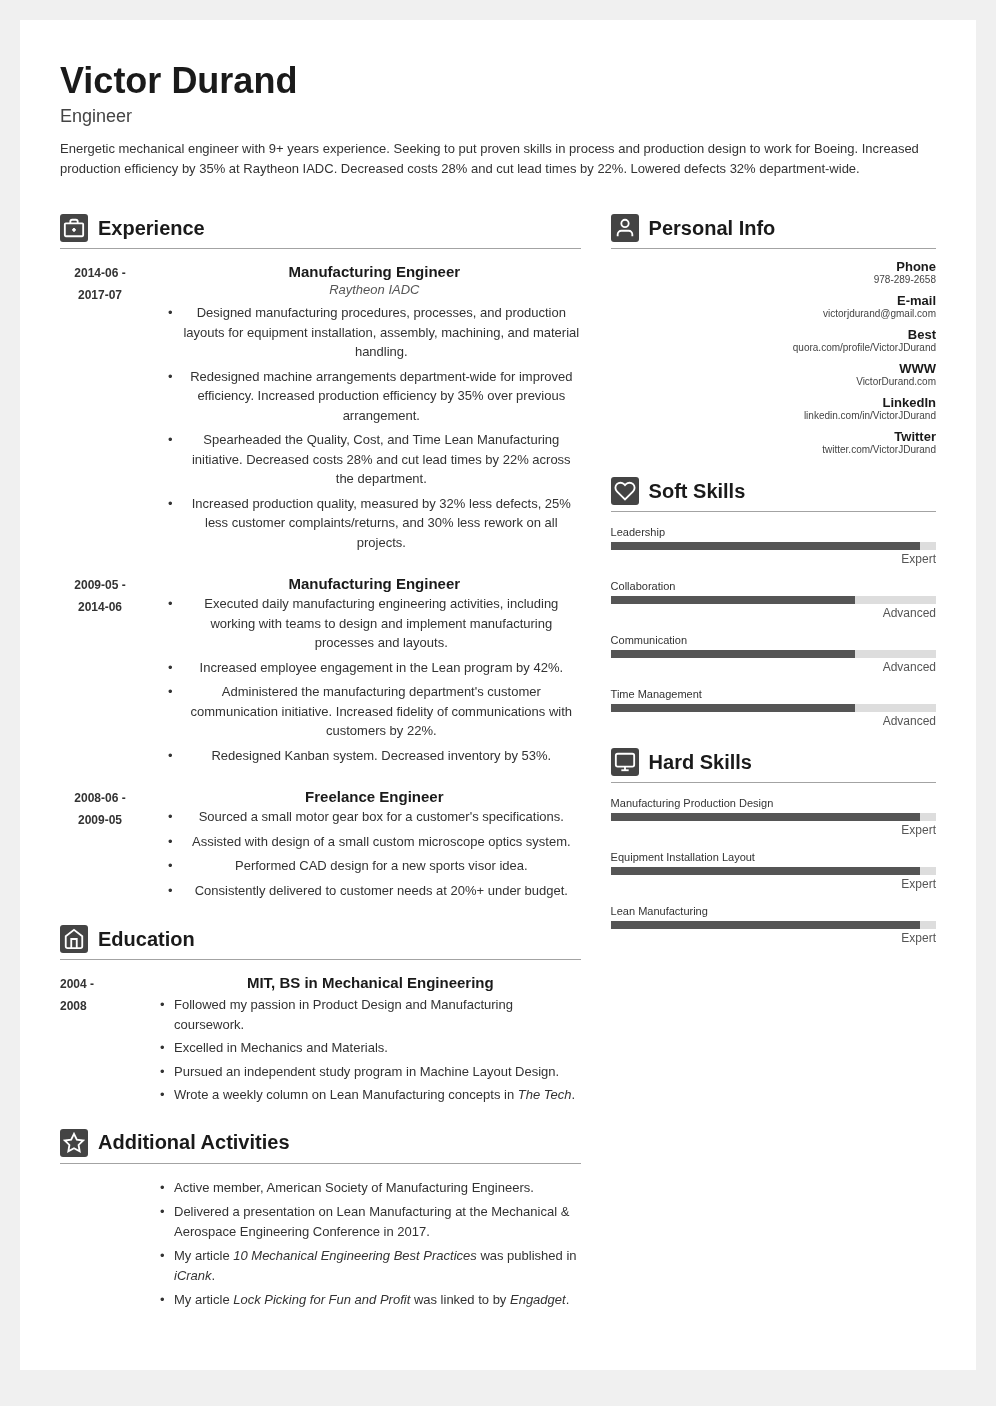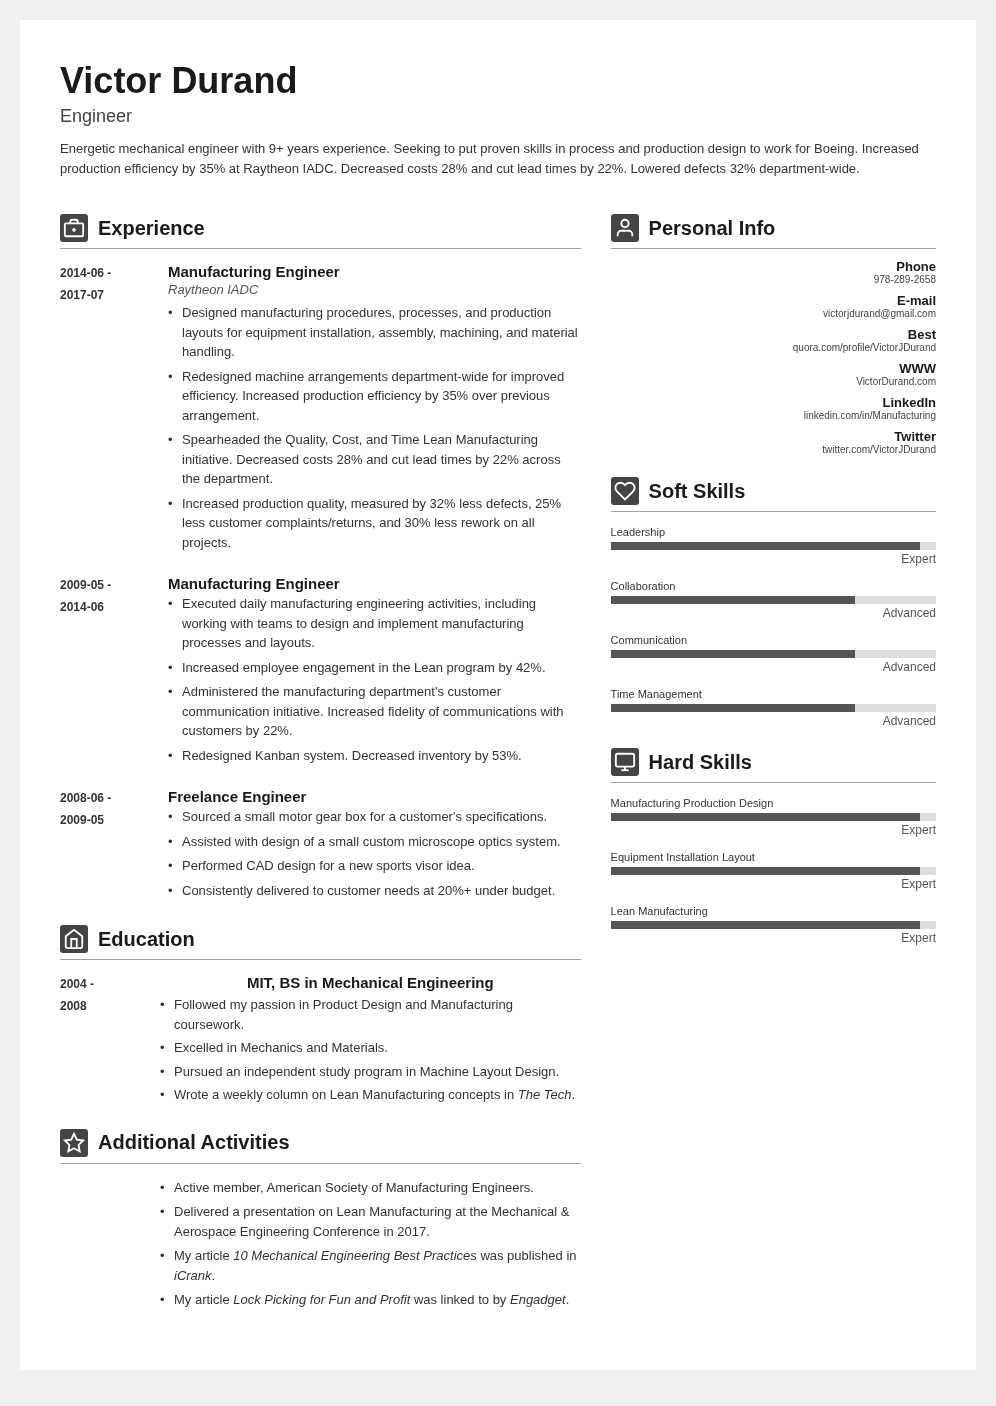--- a/index.html
+++ b/index.html
@@ -77,20 +77,21 @@
       font-size: 20px;
       font-weight: bold;
       color: #1a1a1a;
     }
 
     
     .exp-entry {
       display: flex;
       gap: 28px;
       margin-bottom: 18px;
+      text-align: center;
     }
     .exp-dates {
       min-width: 80px;
       font-size: 12px;
       font-weight: bold;
       color: #333;
       white-space: nowrap;
       line-height: 1.8;
     }
     .exp-content {
@@ -389,21 +390,21 @@
         <div class="personal-field">
           <div class="personal-label">Best</div>
           <div class="personal-value">quora.com/profile/VictorJDurand</div>
         </div>
         <div class="personal-field">
           <div class="personal-label">WWW</div>
           <div class="personal-value">VictorDurand.com</div>
         </div>
         <div class="personal-field">
           <div class="personal-label">LinkedIn</div>
-          <div class="personal-value">linkedin.com/in/Manufacturing</div>
+          <div class="personal-value">linkedin.com/in/VictorJDurand</div>
         </div>
         <div class="personal-field">
           <div class="personal-label">Twitter</div>
           <div class="personal-value">twitter.com/VictorJDurand</div>
         </div>
       </div>
 
       <div class="section">
         <div class="section-header">
           <div class="section-header-icon">

